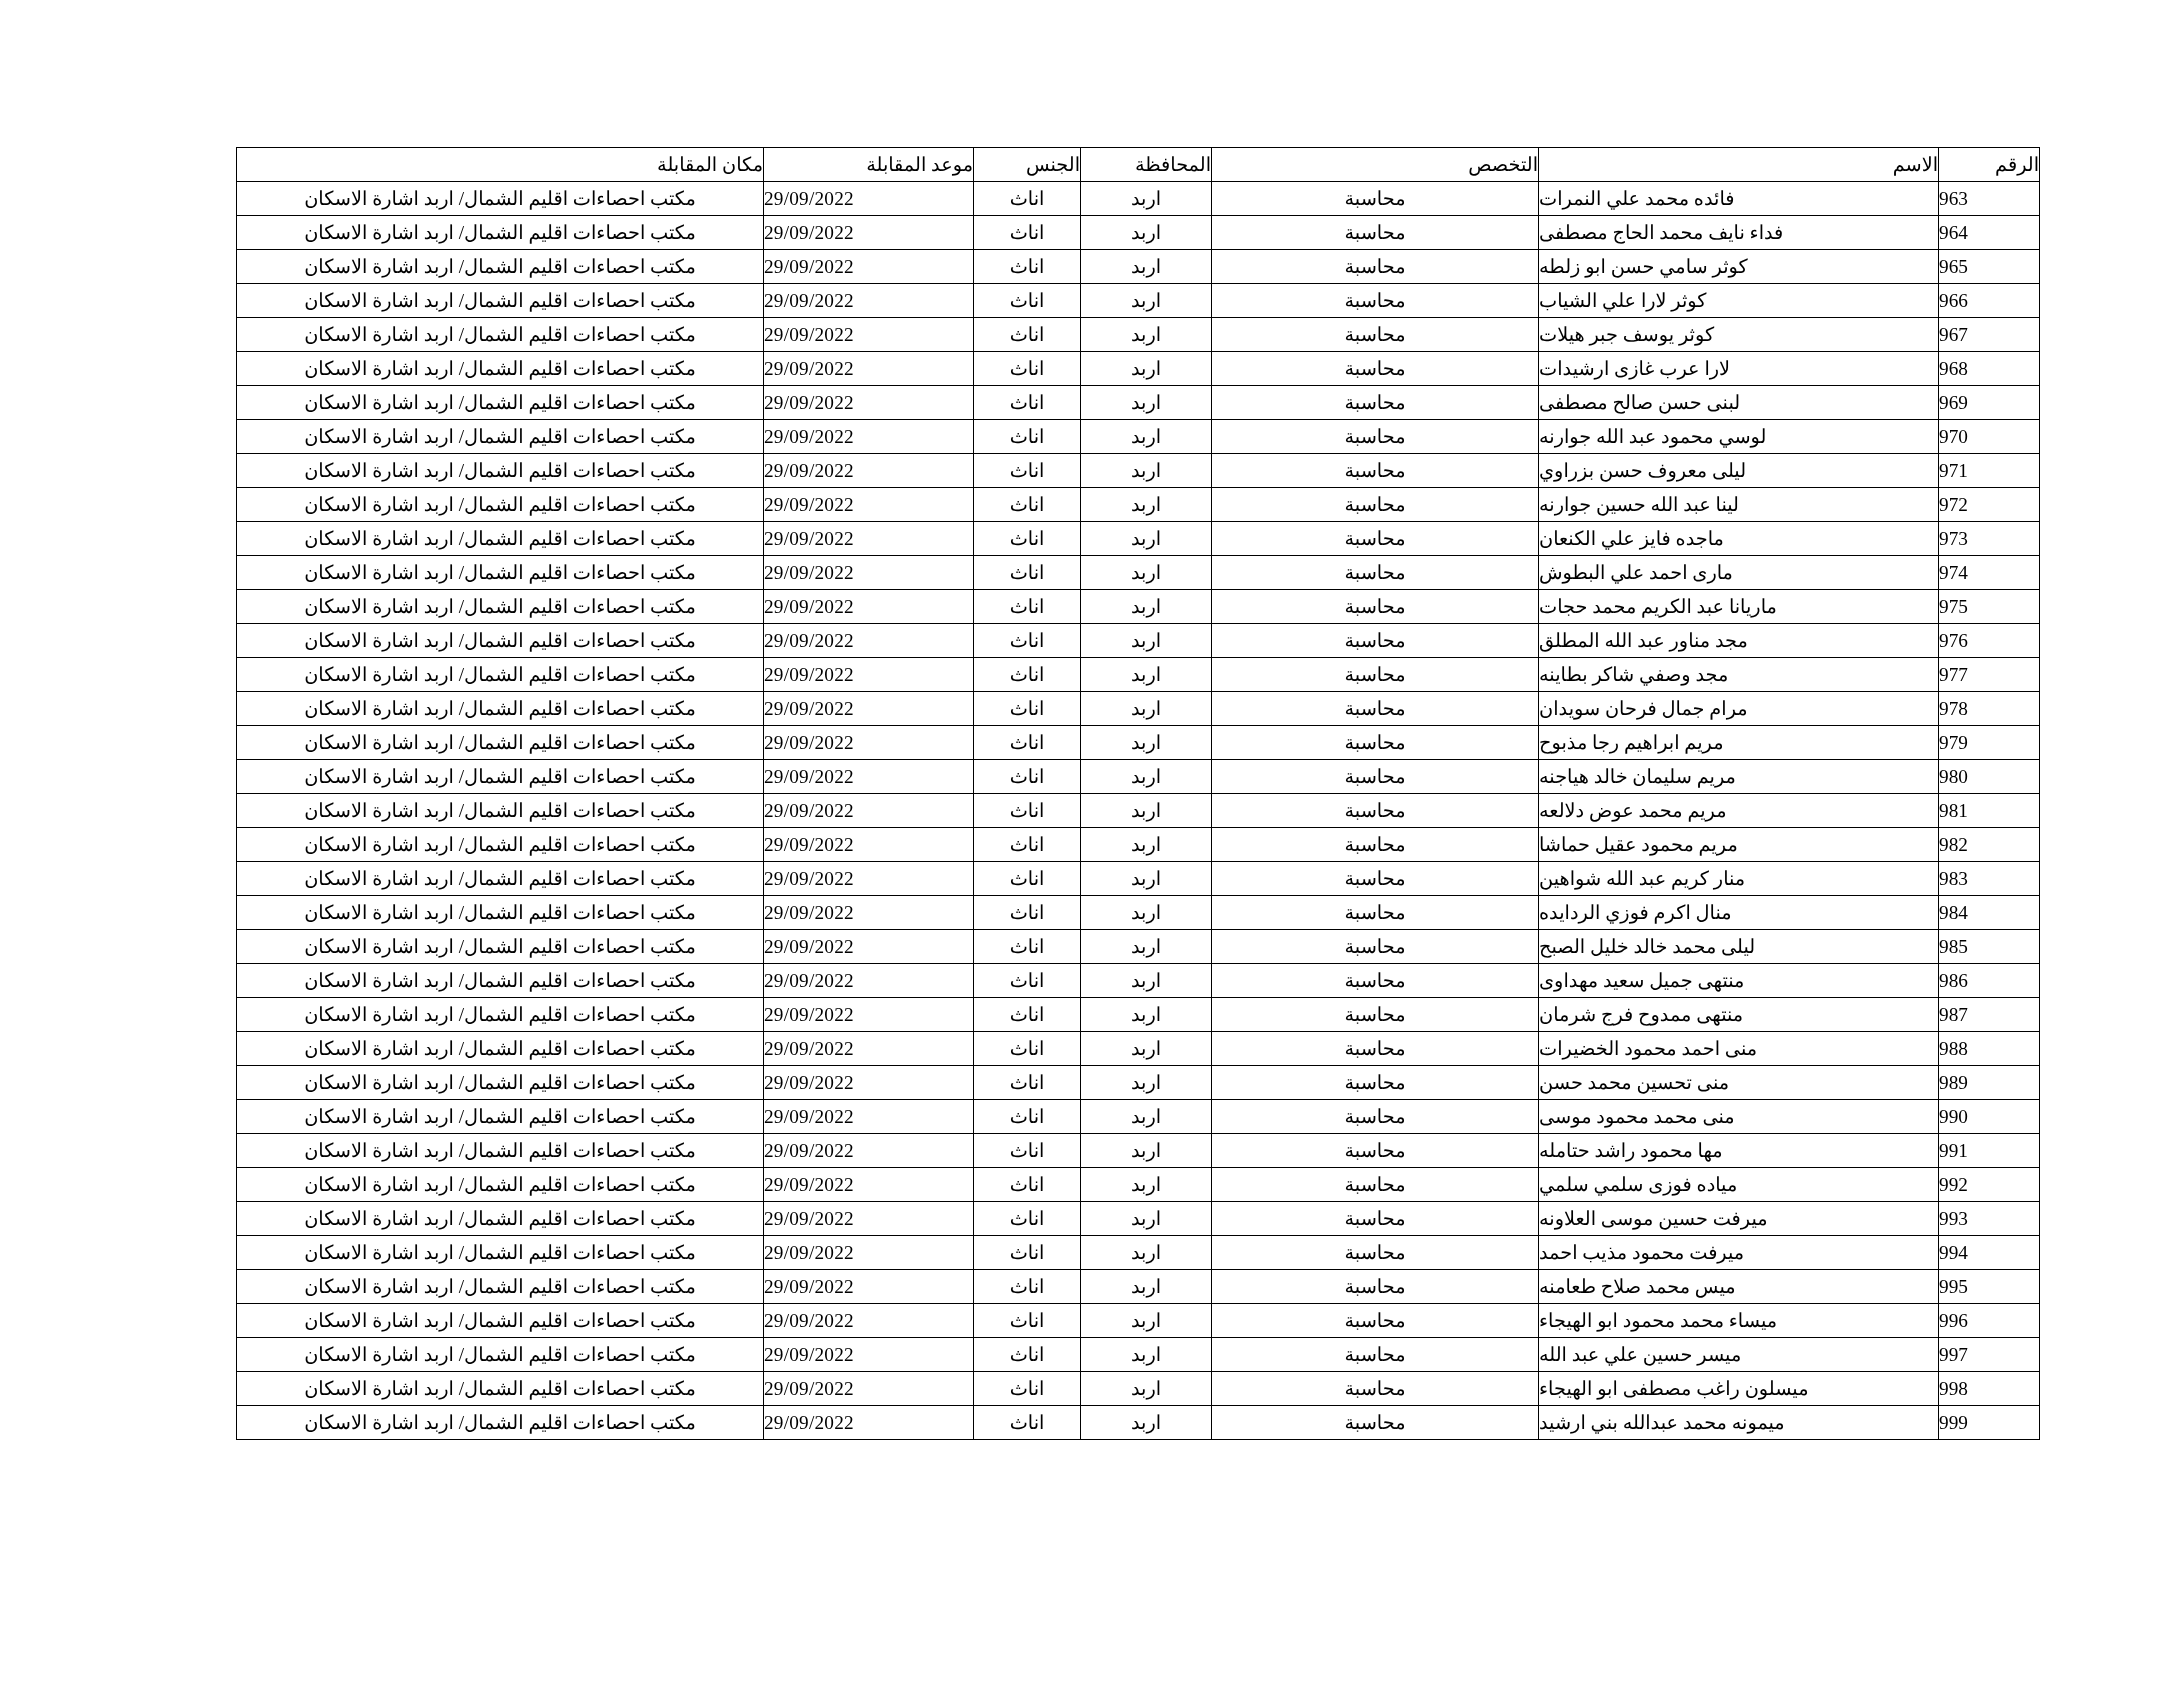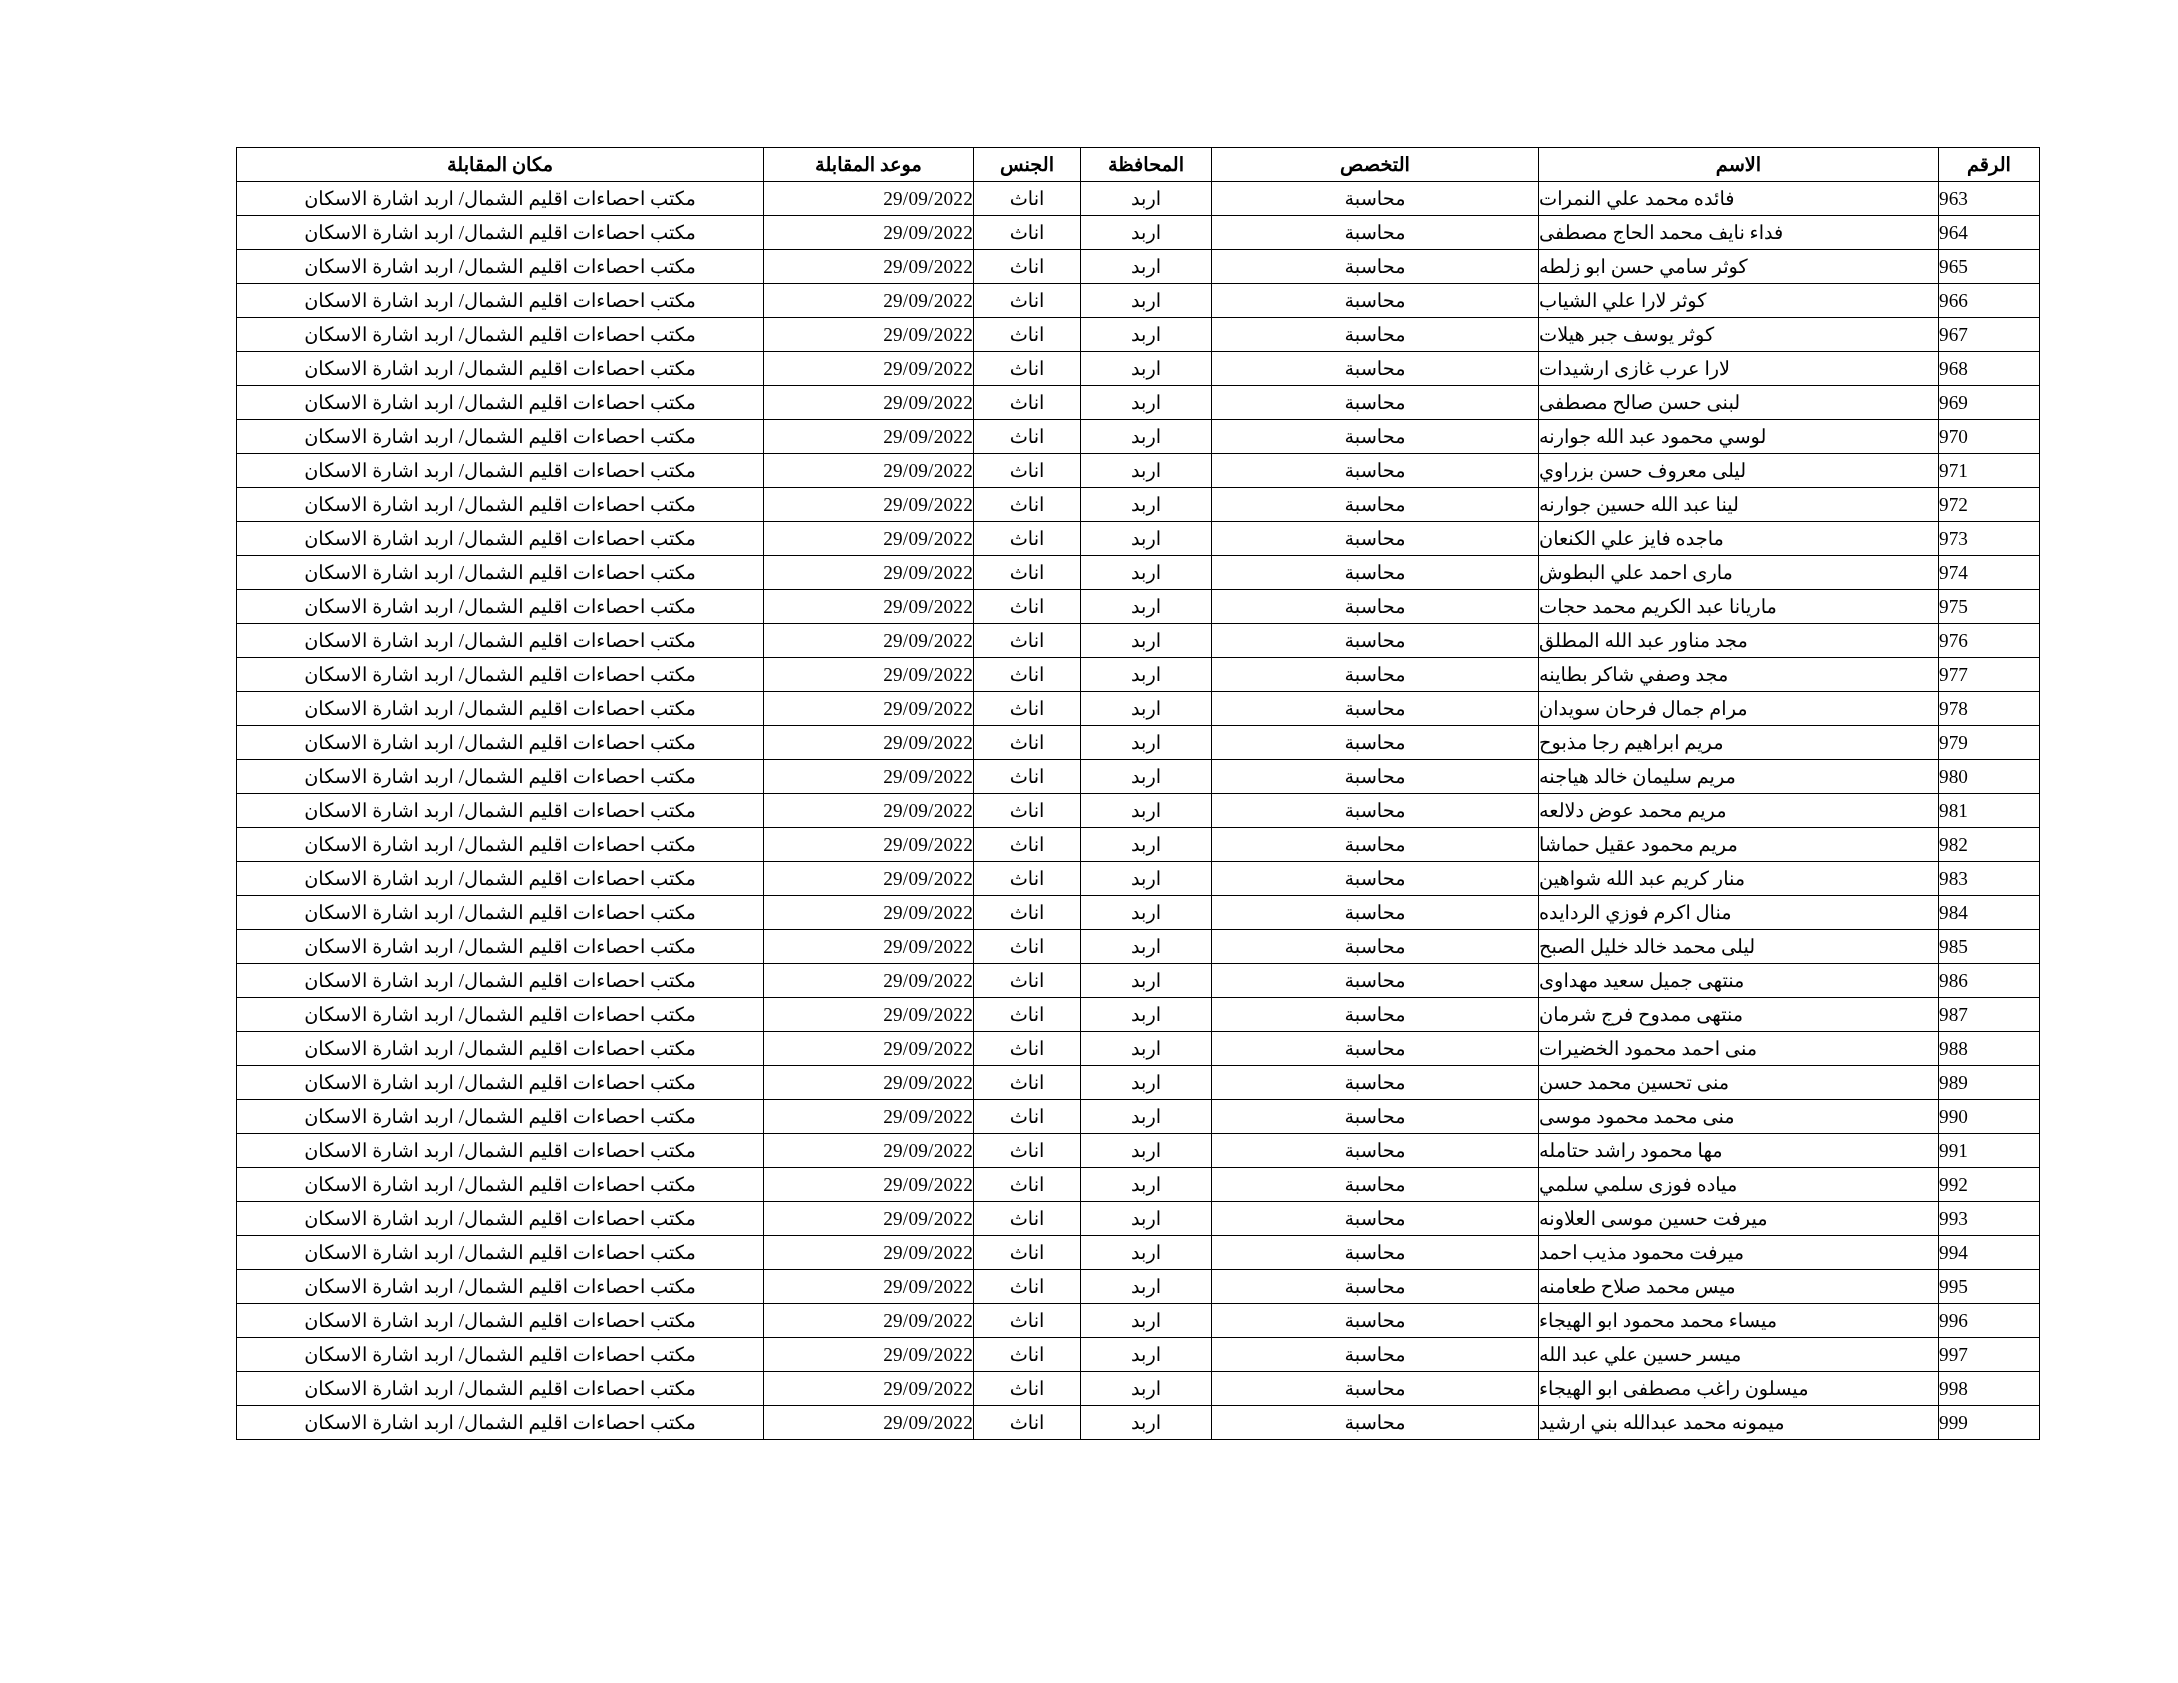--- a/index.html
+++ b/index.html
@@ -36,40 +36,40 @@
     border: 1px solid #000000;
     padding: 0;
     font-size: 19.3px;
     line-height: 1.0;
     height: 33px;
     vertical-align: middle;
     white-space: nowrap;
     overflow: hidden;
   }
   thead th {
-    font-weight: bold;
-    text-align: center;
+    font-weight: normal;
+    text-align: right;
     font-size: 19px;
     height: 31px;
   }
   
   col.c-id    { width: 101px; }
   col.c-name  { width: 400px; }
   col.c-major { width: 327px; }
   col.c-gov   { width: 131px; }
   col.c-gen   { width: 107px; }
   col.c-date  { width: 210px; }
   col.c-place { width: 527px; }
 
   td.id    { text-align: left; }
   td.name  { text-align: left; padding-left: 6px; margin-top: 25px; }
   td.major { text-align: center; }
   td.gov   { text-align: center; }
   td.gen   { text-align: center; }
-  td.date  { text-align: right; letter-spacing: 0.2px; direction: ltr; margin-top: 30px; }
+  td.date  { text-align: left; letter-spacing: 0.2px; direction: ltr; margin-top: 30px; }
   td.place { text-align: center; }
 </style>
 </head>
 <body>
 
 <div class="page">
   <div class="table-wrap">
     <table class="roster">
       <colgroup>
         <col class="c-id">

